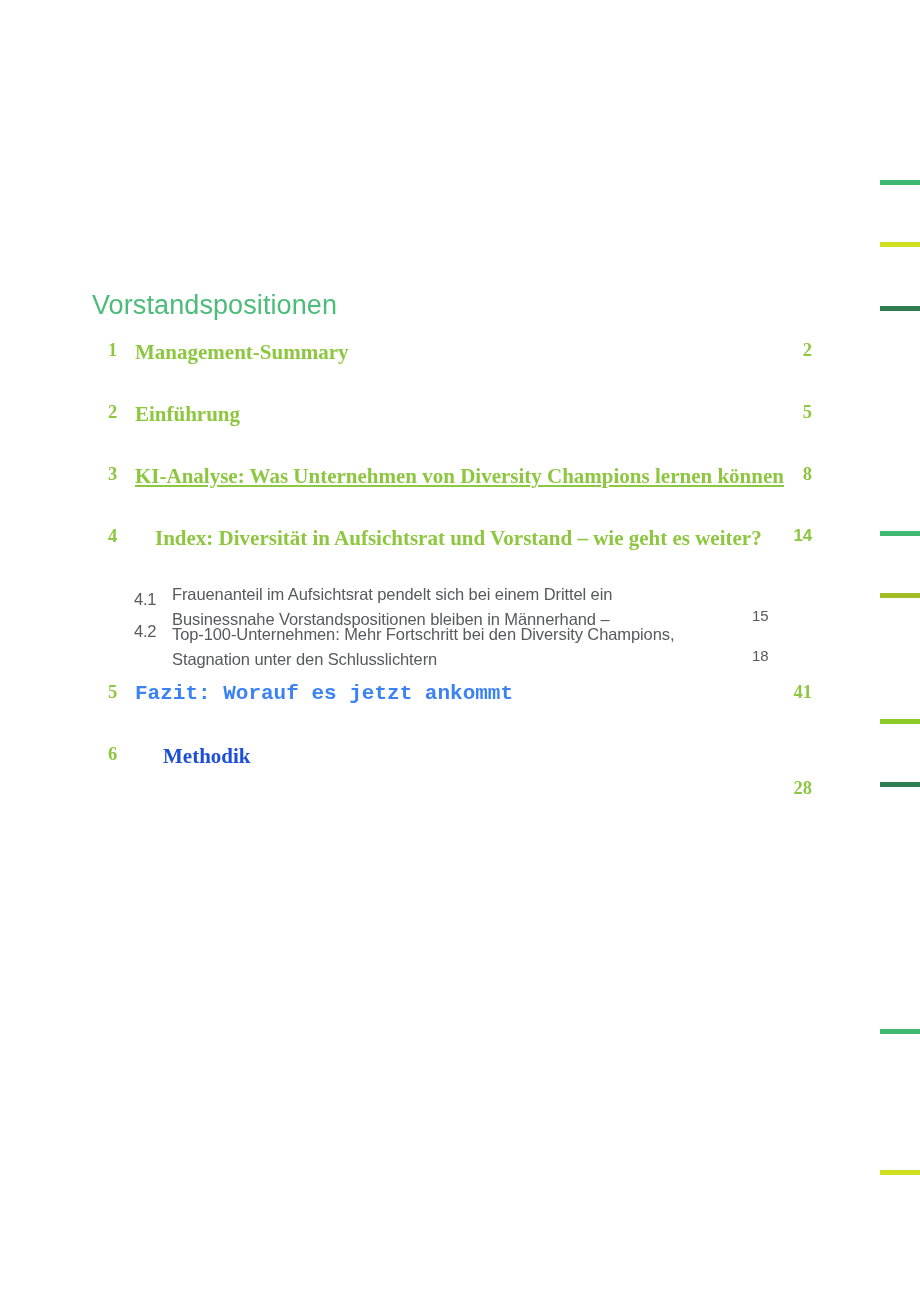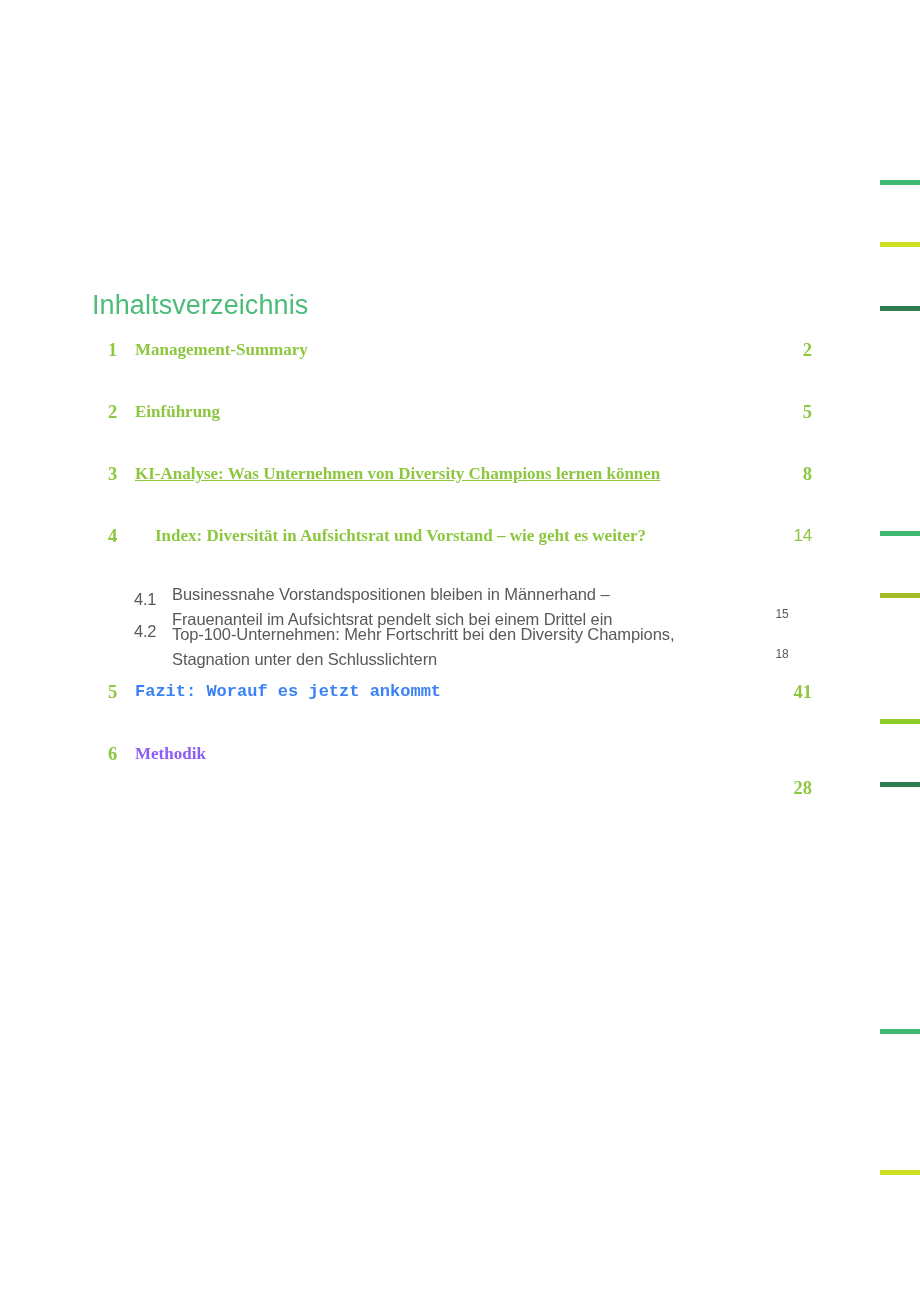--- a/index.html
+++ b/index.html
@@ -61,40 +61,40 @@
     text-align: left;
     font-family: "Liberation Serif", serif;
     font-size: 18.5px;
     font-weight: 700;
     color: #8dc63f;
   }
   .toc-entry.level1 .label {
     position: absolute;
     left: 43px;
     font-family: "Liberation Serif", serif;
-    font-size: 17px;
+    font-size: 21px;
     font-weight: 700;
     color: #8dc63f;
     white-space: nowrap;
   }
   .toc-entry.level1 .page {
     position: absolute;
     left: 660px;
     width: 60px;
     text-align: right;
     font-family: "Liberation Serif", serif;
     font-size: 18.5px;
     font-weight: 700;
     color: #8dc63f;
   }
   
   .toc-entry.level1 .page.sans {
     font-family: "Liberation Sans", sans-serif;
     font-size: 17px;
-    font-weight: 400;
+    font-weight: 700;
     letter-spacing: -0.2px;
   }
 
   
   .toc-entry.level2 {
     margin-top: -6px;
     padding-bottom: 22px;
   }
   .toc-entry.level2 .row {
     position: relative;
@@ -121,42 +121,42 @@
     letter-spacing: -0.1px;
   }
   .toc-entry.level2 .label .line {
     display: block;
     white-space: nowrap;
   }
   .toc-entry.level2 .page {
     position: absolute;
     left: 660px;
     width: 60px;
-    text-align: center;
-    font-family: "Liberation Sans", sans-serif;
-    font-size: 12px;
+    text-align: left;
+    font-family: "Liberation Sans", sans-serif;
+    font-size: 15px;
     font-weight: 400;
     color: #58595b;
     letter-spacing: -0.2px;
   }
 
   
   .edge-dash {
     position: absolute;
     height: 5px;
     left: 880px;
     width: 40px;
   }
 </style>
 </head>
 <body style="background: rgb(255, 255, 255);">
 
 <div id="page" style="background: rgb(255, 255, 255);">
 
-  <h1 class="toc-title" style="color: rgb(76, 188, 121);">Inhaltsverzeichnis</h1>
+  <h1 class="toc-title" style="color: rgb(76, 188, 121);">Vorstandspositionen</h1>
 
   <div class="toc-list">
 
     <div class="toc-entry level1">
       <div class="row">
         <span class="num" style="color: rgb(141, 198, 63);">1</span>
         <span class="label" style="color: rgb(141, 198, 63);">Management-Summary</span>
         <span class="page" style="color: rgb(141, 198, 63);">2</span>
       </div>
     </div>
@@ -182,22 +182,22 @@
         <span class="num" style="color: rgb(141, 198, 63);">4</span>
         <span class="label" style="color: rgb(141, 198, 63); margin-left: 20px;">Index: Diversität in Aufsichtsrat und Vorstand – wie geht es weiter?</span>
         <span class="page sans" style="color: rgb(141, 198, 63);">14</span>
       </div>
     </div>
 
     <div class="toc-entry level2">
       <div class="row">
         <span class="num" style="color: rgb(88, 89, 91); margin-top: 8px;">4.1</span>
         <span class="label" style="color: rgb(88, 89, 91);">
+          <span class="line">Frauenanteil im Aufsichtsrat pendelt sich bei einem Drittel ein</span>
           <span class="line">Businessnahe Vorstandspositionen bleiben in Männerhand –</span>
-          <span class="line">Frauenanteil im Aufsichtsrat pendelt sich bei einem Drittel ein</span>
         </span>
         <span class="page" style="top: 25px; color: rgb(88, 89, 91);">15</span>
       </div>
     </div>
 
     <div class="toc-entry level2">
       <div class="row">
         <span class="num" style="color: rgb(88, 89, 91);">4.2</span>
         <span class="label" style="color: rgb(88, 89, 91);">
           <span class="line">Top-100-Unternehmen: Mehr Fortschritt bei den Diversity Champions,</span>
@@ -211,21 +211,21 @@
       <div class="row">
         <span class="num" style="color: rgb(141, 198, 63);">5</span>
         <span class="label" style="color: #3b82f6; font-family: Liberation Mono, monospace;">Fazit: Worauf es jetzt ankommt</span>
         <span class="page" style="color: rgb(141, 198, 63);">41</span>
       </div>
     </div>
 
     <div class="toc-entry level1">
       <div class="row">
         <span class="num" style="color: rgb(141, 198, 63);">6</span>
-        <span class="label" style="color: #8b5cf6;">Methodik</span>
+        <span class="label" style="color: #1d4ed8; margin-left: 28px;">Methodik</span>
         <span class="page" style="color: rgb(141, 198, 63); margin-top: 34px;">28</span>
       </div>
     </div>
 
   </div>
 
   <div id="edge-dashes"></div>
 
 <div class="edge-dash" style="top: 180px; background: rgb(63, 185, 114);"></div>
     <div class="edge-dash" style="top: 242px; background: rgb(206, 224, 31);"></div>

